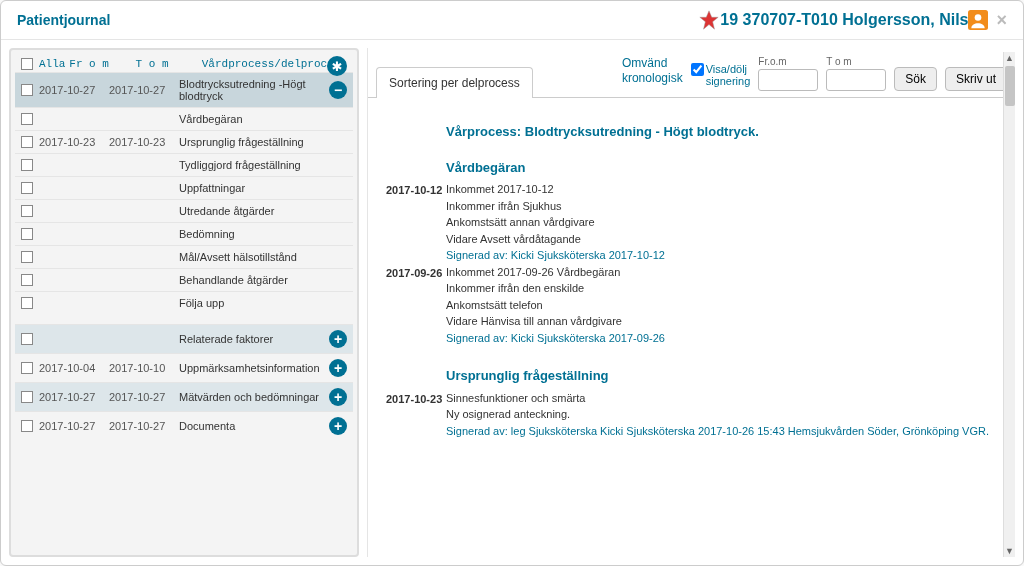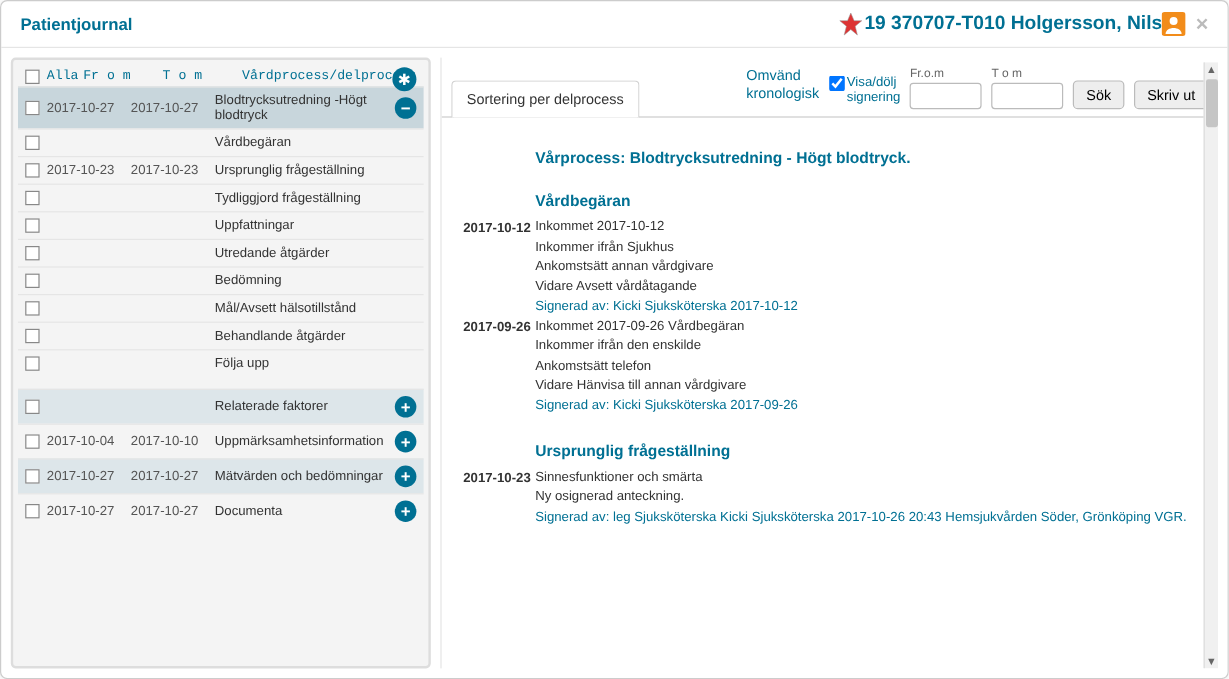--- a/index.html
+++ b/index.html
@@ -414,21 +414,21 @@
         </div>
 
         <div style="height:16px"></div>
         <div class="sub-title">Ursprunglig frågeställning</div>
 
         <div class="entry-row">
           <div class="entry-date">2017-10-23</div>
           <div class="entry-body">
             <div><span class="lbl">Sinnesfunktioner och smärta</span></div>
             <div><span>Ny osignerad anteckning.</span></div>
-            <div class="signed"><span class="lbl">Signerad av:</span> <span>leg Sjuksköterska Kicki Sjuksköterska 2017-10-26 20:43 Hemsjukvården Söder, Grönköping VGR.</span></div>
+            <div class="signed"><span class="lbl">Signerad av:</span> <span>leg Sjuksköterska Kicki Sjuksköterska 2017-10-26 15:43 Hemsjukvården Söder, Grönköping VGR.</span></div>
           </div>
         </div>
       </div>
 
       <div class="right-scroll">
         <div class="scroll-btn">▲</div>
         <div class="scroll-thumb"></div>
         <div style="flex:1"></div>
         <div class="scroll-btn">▼</div>
       </div>

